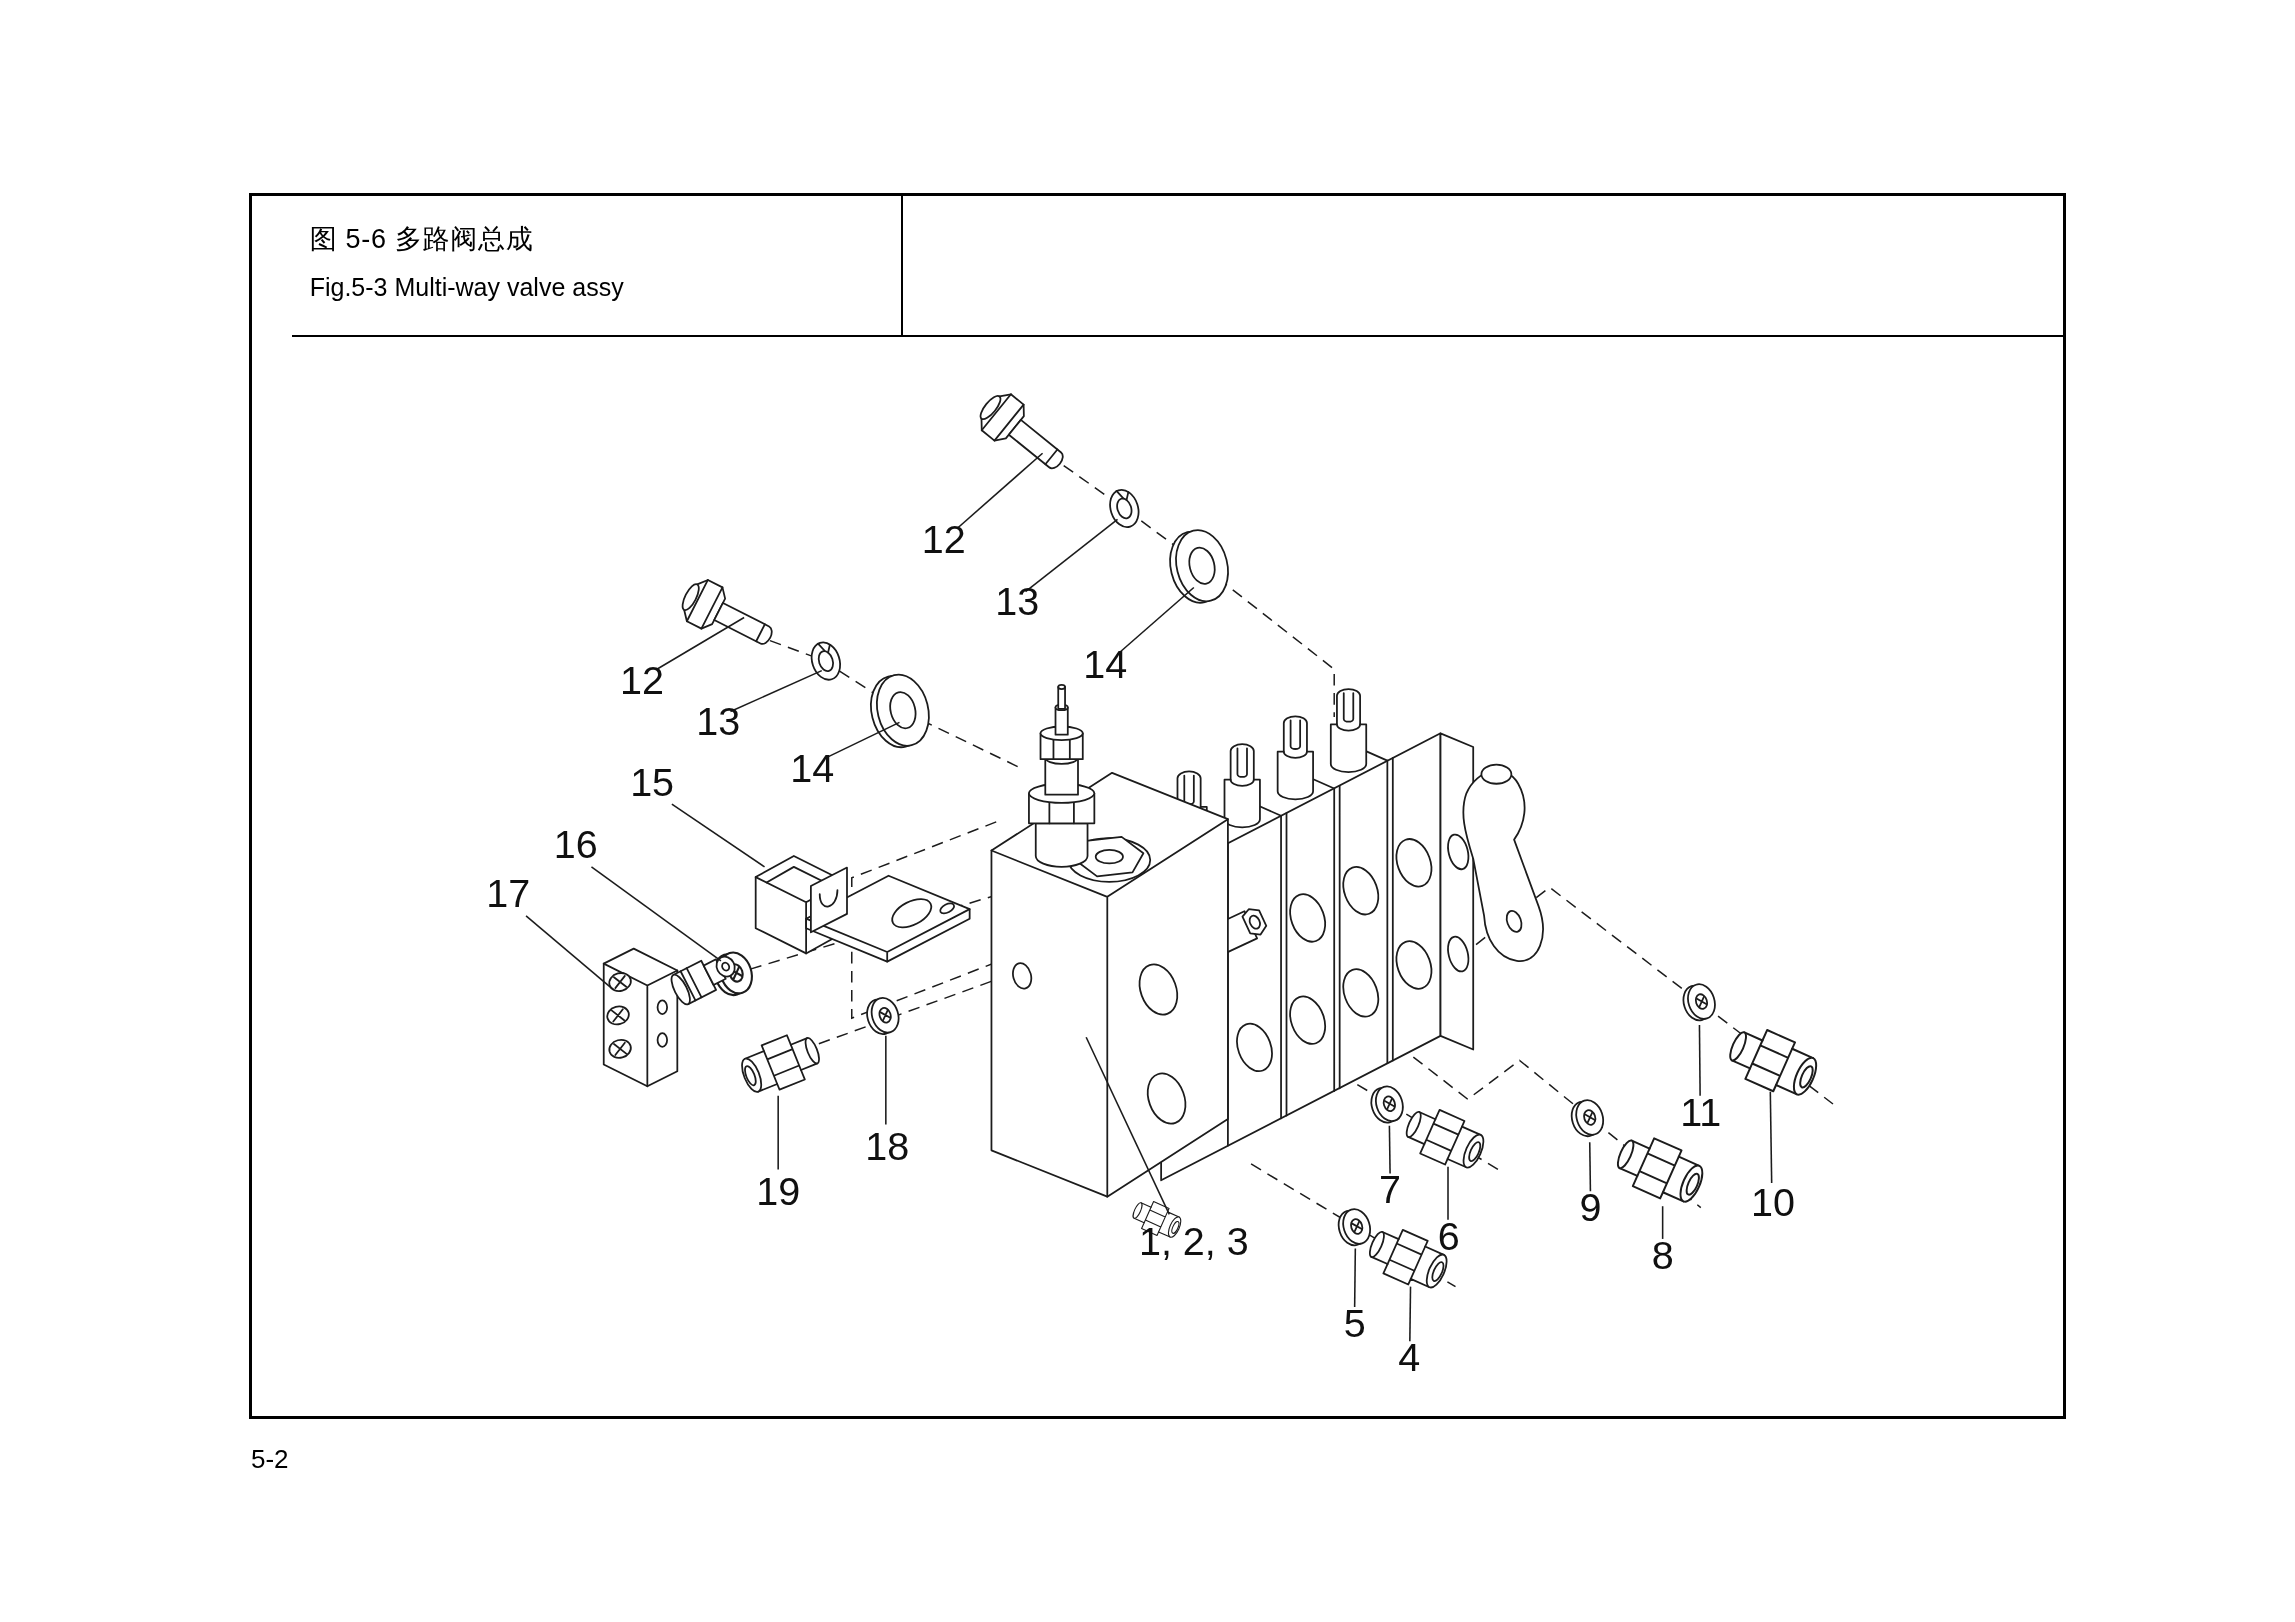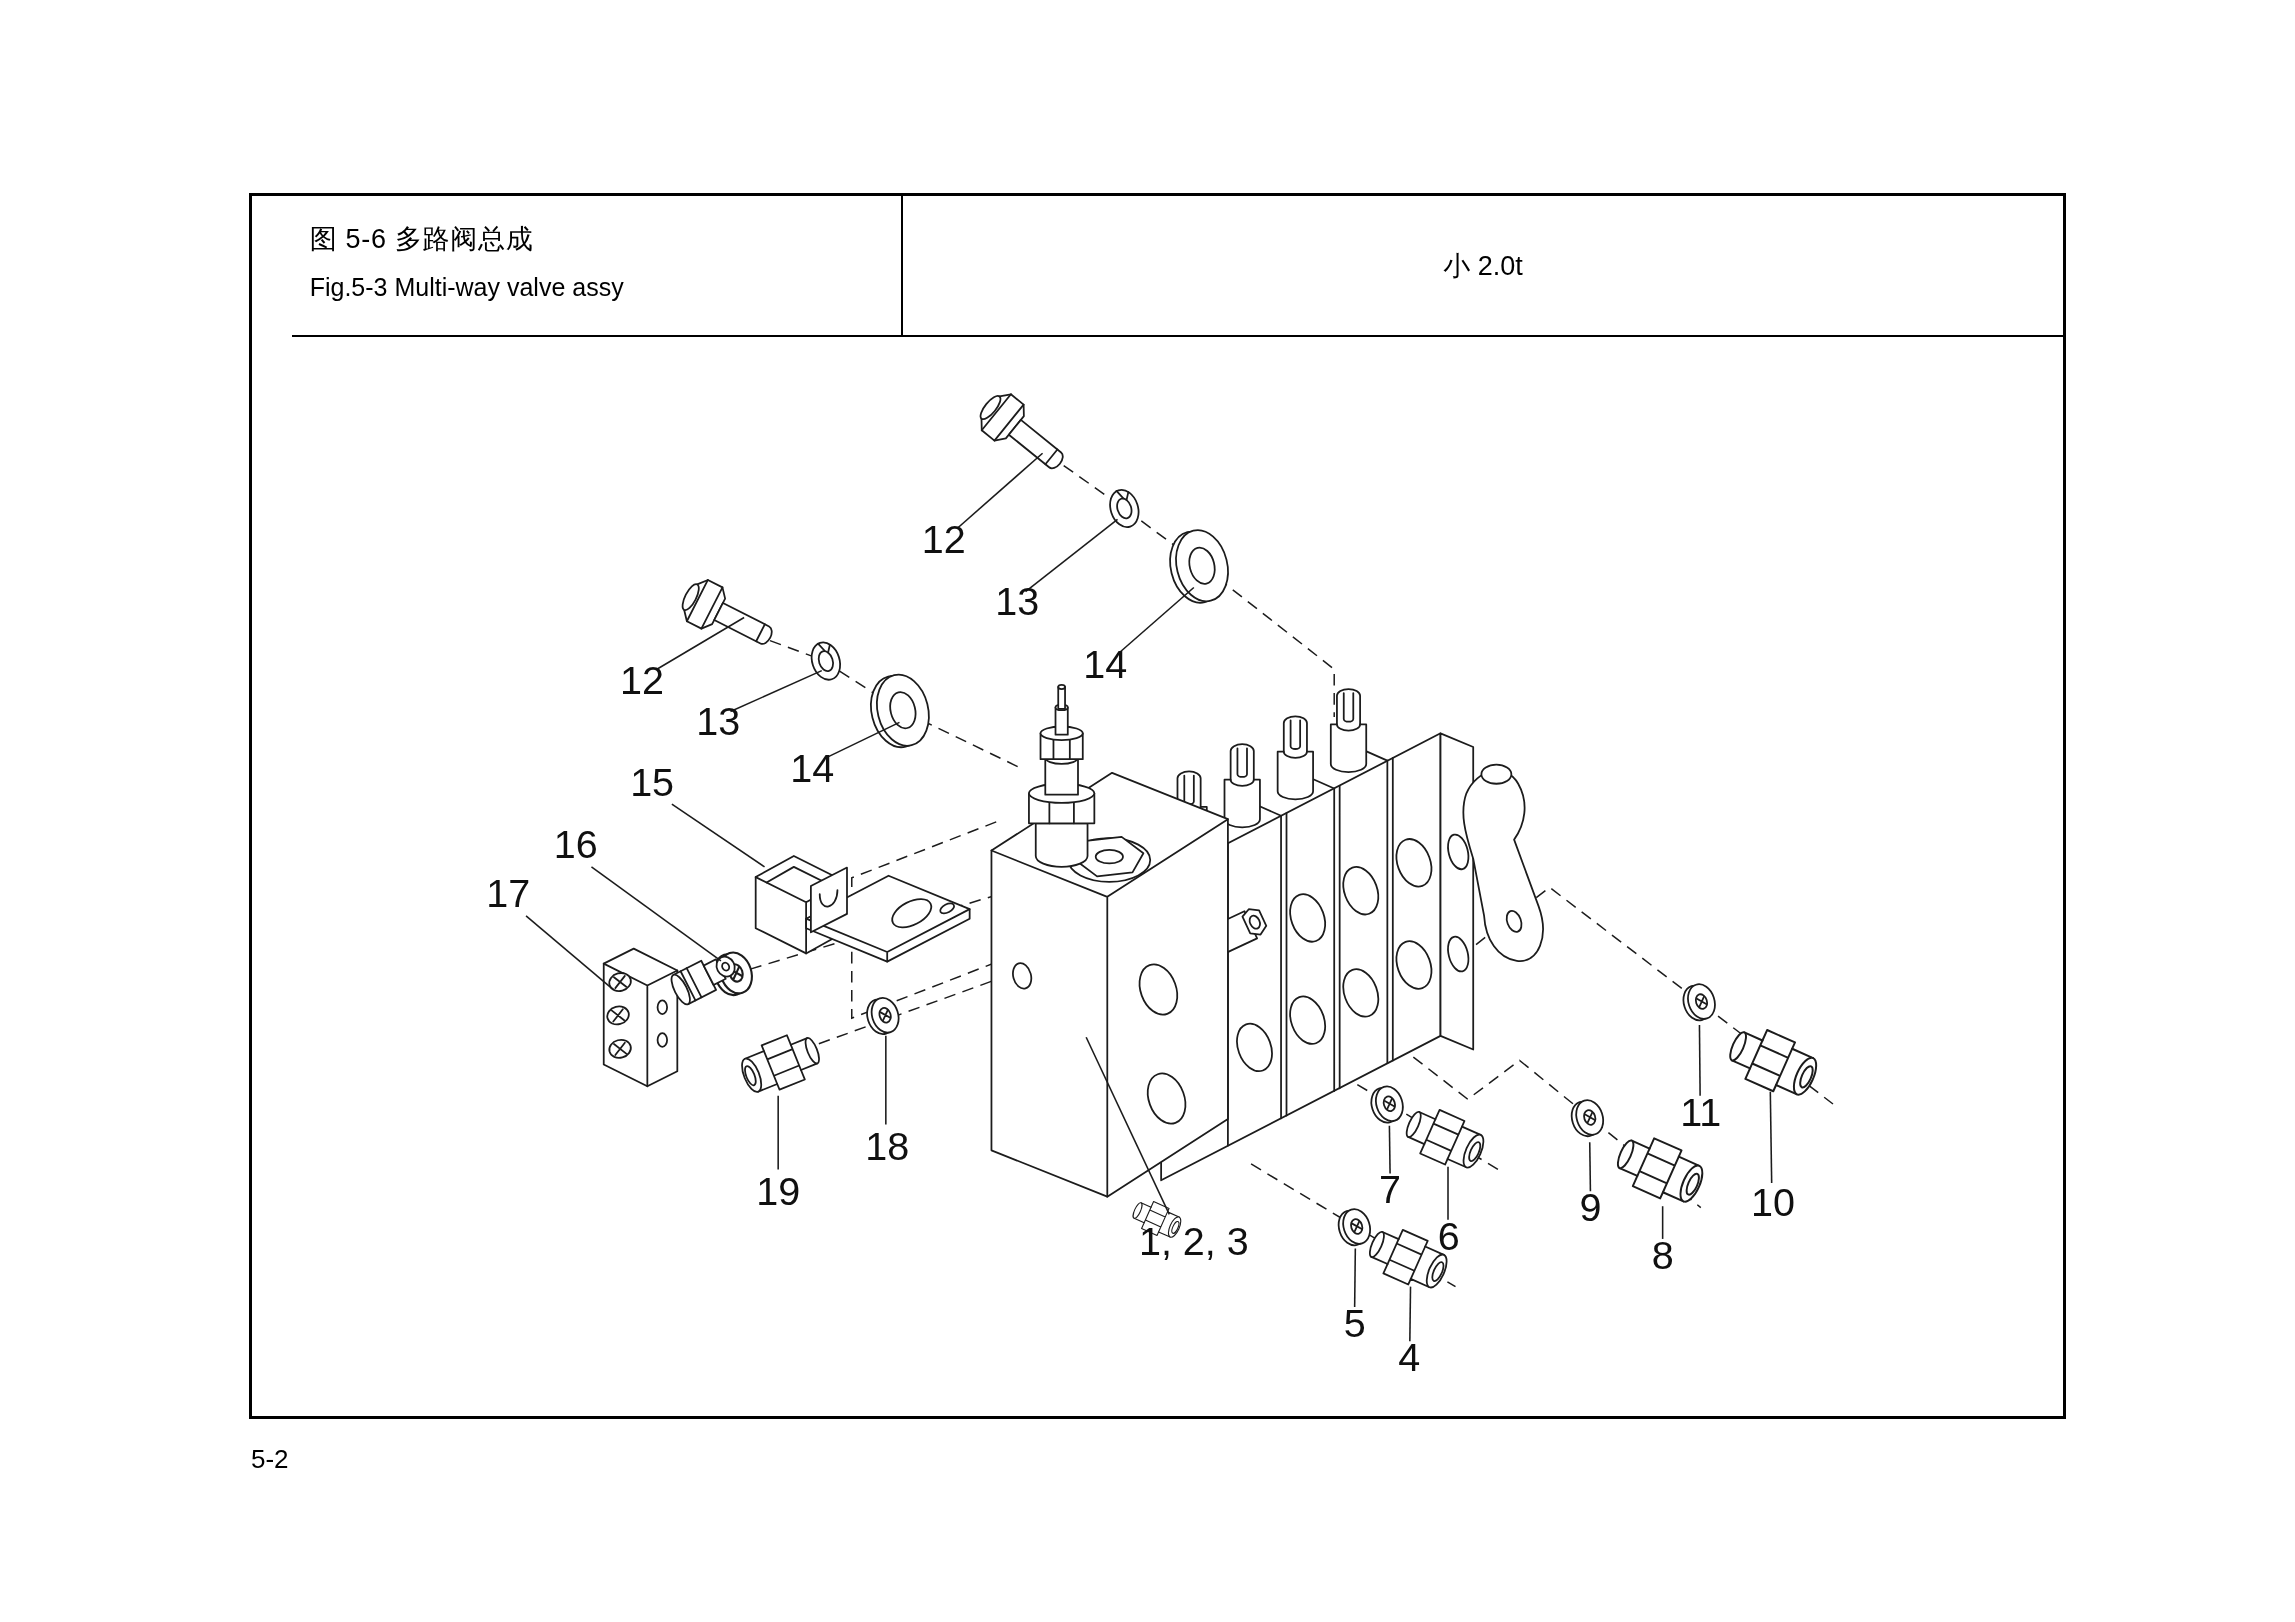--- a/index.html
+++ b/index.html
@@ -27,23 +27,20 @@
 <body>
 
 <div class="page">
 
   <div class="frame">
     <div class="titlebar">
       <div class="title-cell">
         <div class="title-zh">图 5-6 多路阀总成</div>
         <div class="title-en">Fig.5-3 Multi-way valve assy</div>
       </div>
-      <div class="variant-cell">
-        <span>小 2.0t</span>
-      </div>
     </div>
   </div>
 
   <div class="footer-page">5-2</div>
 
   <svg class="diagram" width="2295" height="1622" viewBox="0 0 3368 2380">
 
     <defs>
 
       <g id="bolt">

